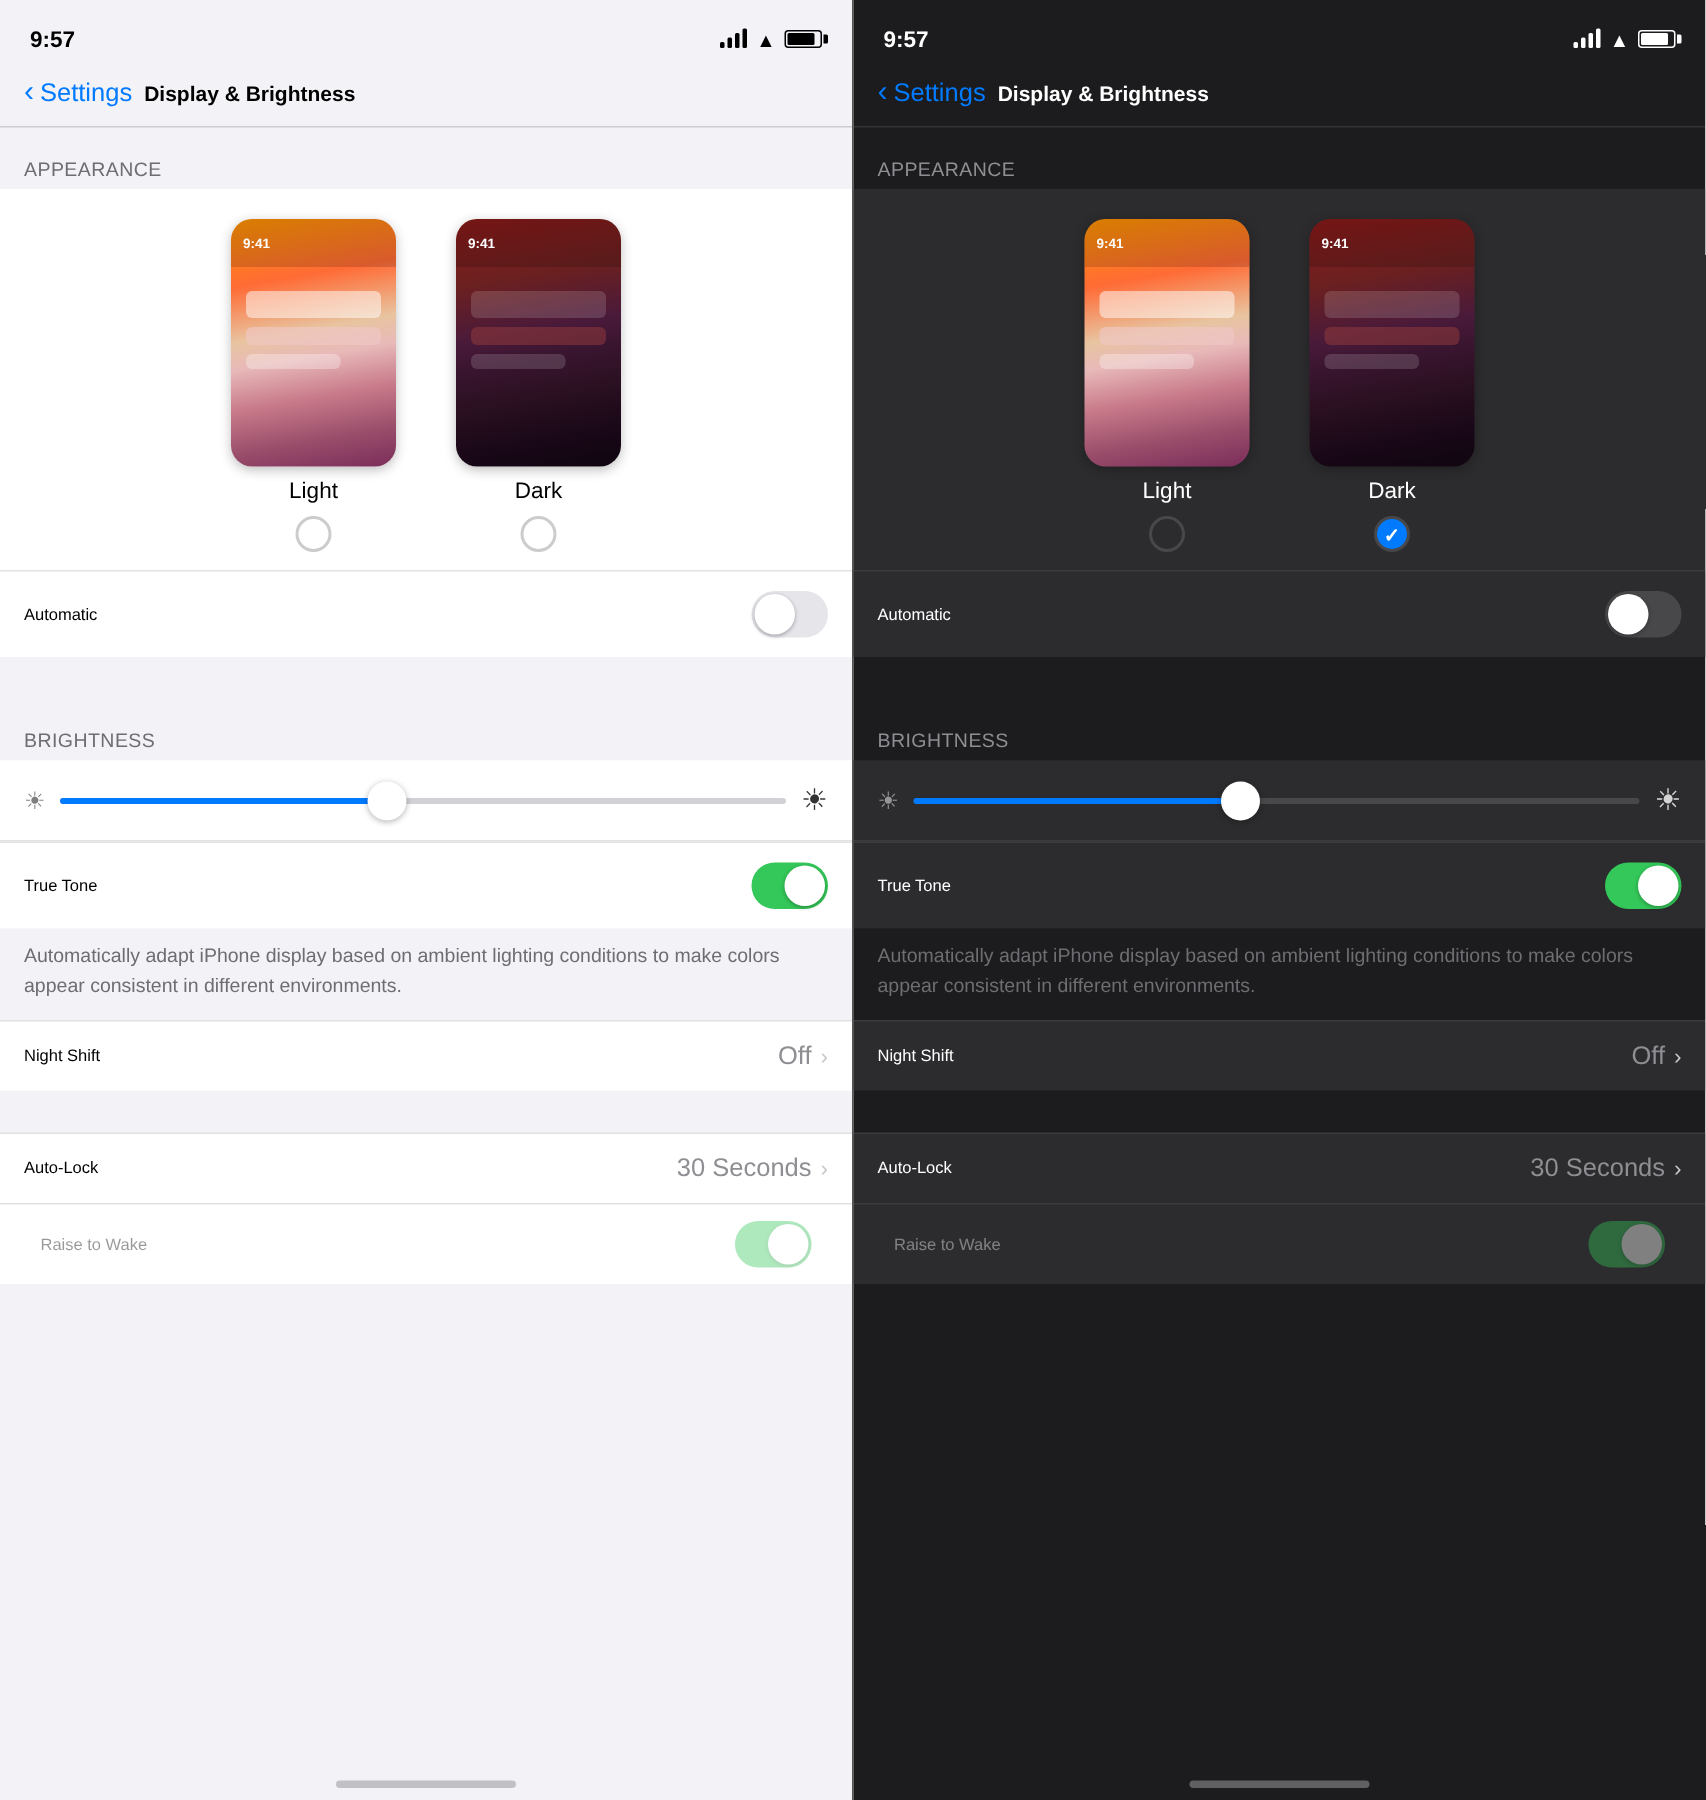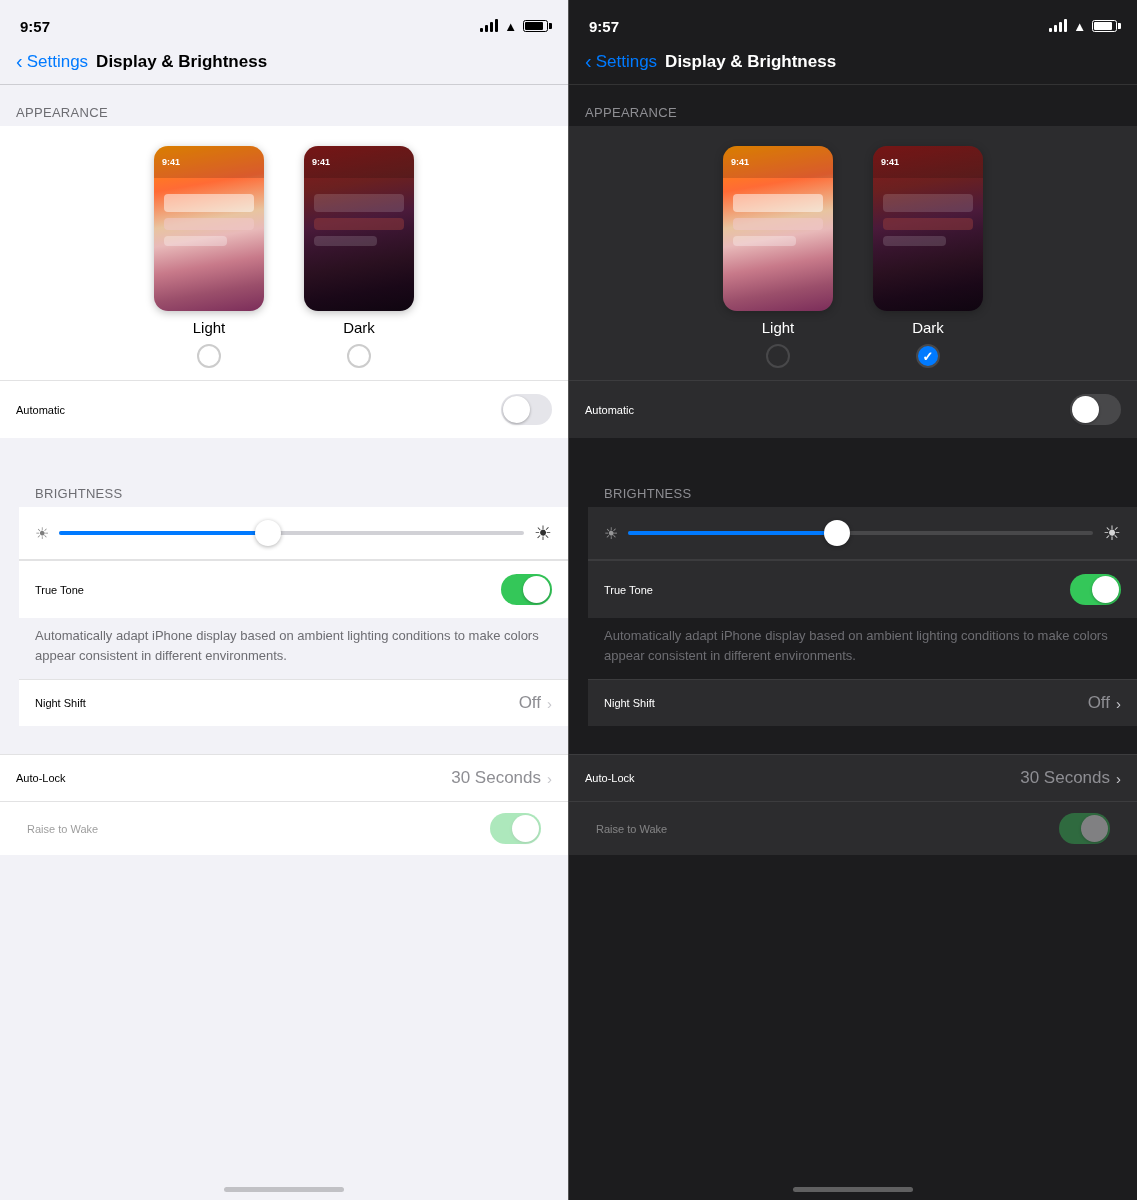--- a/index.html
+++ b/index.html
@@ -105,21 +105,21 @@
       align-items: center;
       gap: 4px;
       margin-right: 8px;
     }
     .back-chevron {
       font-size: 20px;
       line-height: 1;
       margin-top: -2px;
     }
     .nav-title {
-      font-size: 17px;
+      font-size: 14px;
       font-weight: 600;
       color: inherit;
     }
     .panel-light .nav-title { color: #000; }
     .panel-dark .nav-title { color: #fff; }
 
     
     .section-header {
       padding: 20px 16px 6px;
       font-size: 13px;
@@ -265,21 +265,20 @@
       background: #fff;
       box-shadow: 0 1px 3px rgba(0,0,0,0.3);
       transition: left 0.2s;
     }
     .toggle-off .toggle-thumb { left: 2px; }
     .toggle-on .toggle-thumb { left: 22px; }
 
     
     .brightness-section {
       margin-top: 28px;
-      padding-left: 19px;
     }
     .brightness-card {
       background: #fff;
     }
     .panel-dark .brightness-card {
       background: #2c2c2e;
     }
     .brightness-slider-row {
       display: flex;
       align-items: center;

